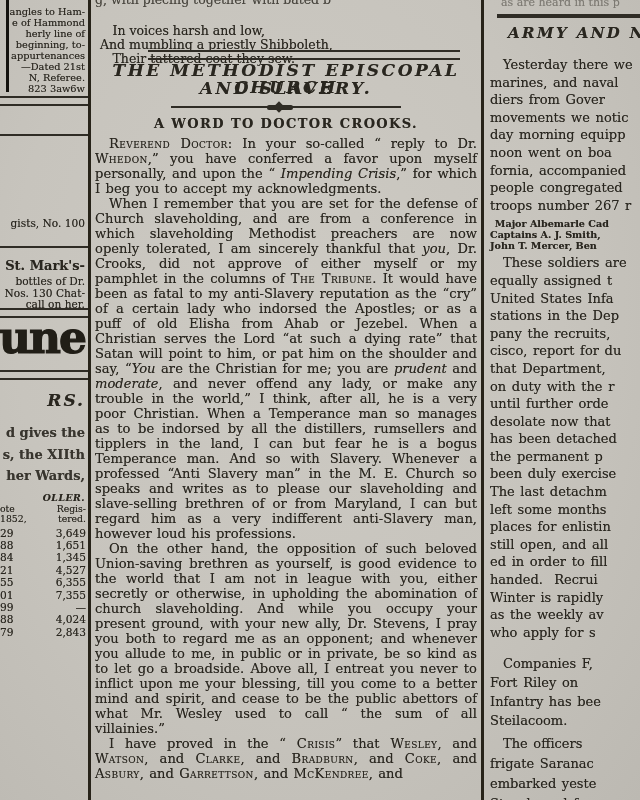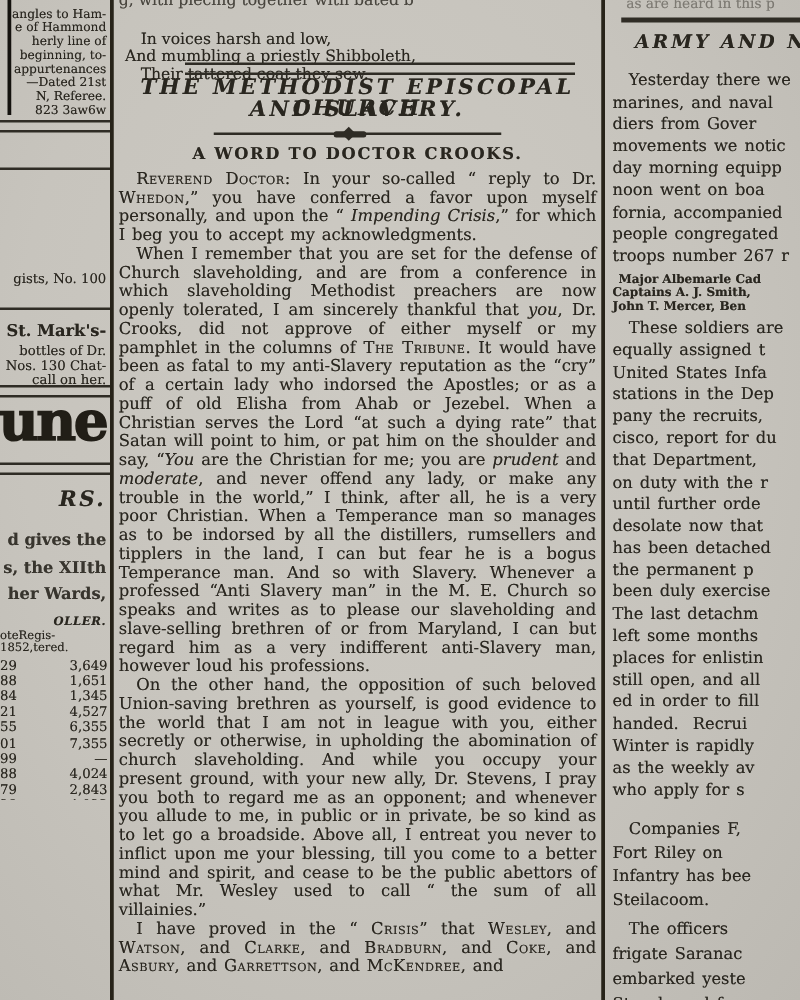--- a/index.html
+++ b/index.html
@@ -27,21 +27,21 @@
   .lc-block{position:absolute;right:3px;text-align:right;}
   .lc-small{font-size:9.8px;line-height:11px;}
   .lc-med{font-size:10.6px;line-height:11.6px;}
   .lc-mark-big{font-size:13px;font-weight:bold;line-height:15px;}
   .masthead{font-size:44px;font-weight:bold;letter-spacing:-2px;color:#211e17;
             -webkit-text-stroke:1.2px #211e17;line-height:44px;}
   .lc-head-frag{font-size:17px;font-weight:bold;font-style:italic;letter-spacing:2px;}
   .lc-elect{font-size:13px;line-height:21.5px;font-weight:bold;opacity:.9;}
   .lc-note{font-size:9.3px;font-weight:bold;letter-spacing:.5px;}
   .ltable{position:absolute;left:0;right:2px;font-size:10.6px;}
-  .thead-row{display:flex;font-size:9.3px;line-height:9.8px;}
+  .thead-row{display:flex;justify-content:space-between;font-size:9.3px;line-height:9.8px;}
   .trow{display:flex;justify-content:space-between;line-height:12.4px;align-items:center;}
   .tc1{text-align:left;}
   .tc2{text-align:right;}
   .total-row{border-top:1px solid #2f2c25;box-shadow:0 -3px 0 -1px #2f2c25;margin-top:2px;padding-top:2px;font-weight:bold;}
   .lc-voters{font-size:13px;font-weight:bold;line-height:19px;}
   .lc-bottom{font-size:15px;font-weight:bold;}
 
   
   .col-center{position:absolute;left:93px;top:0;width:386px;height:800px;overflow:hidden;}
   .poem{position:absolute;left:7px;font-size:12.5px;line-height:14px;margin-top:20px;}

